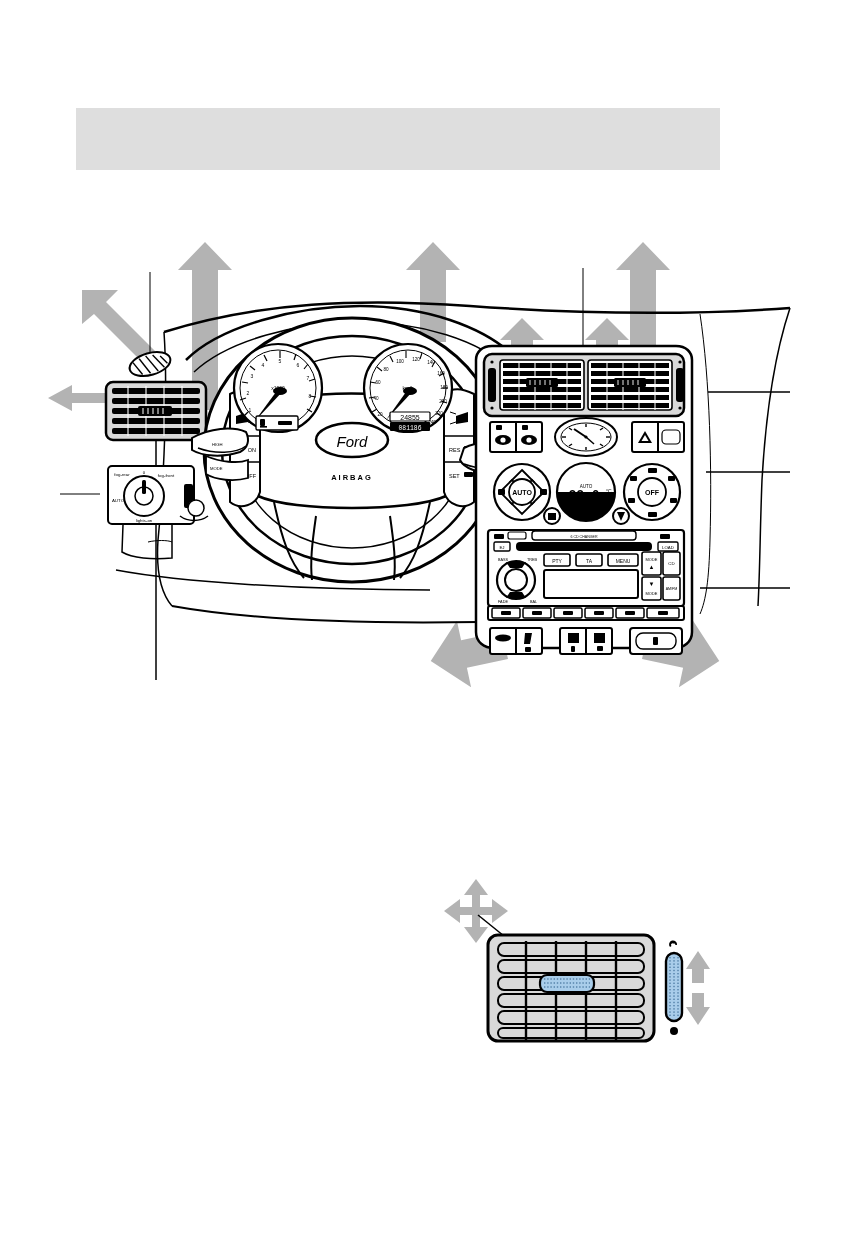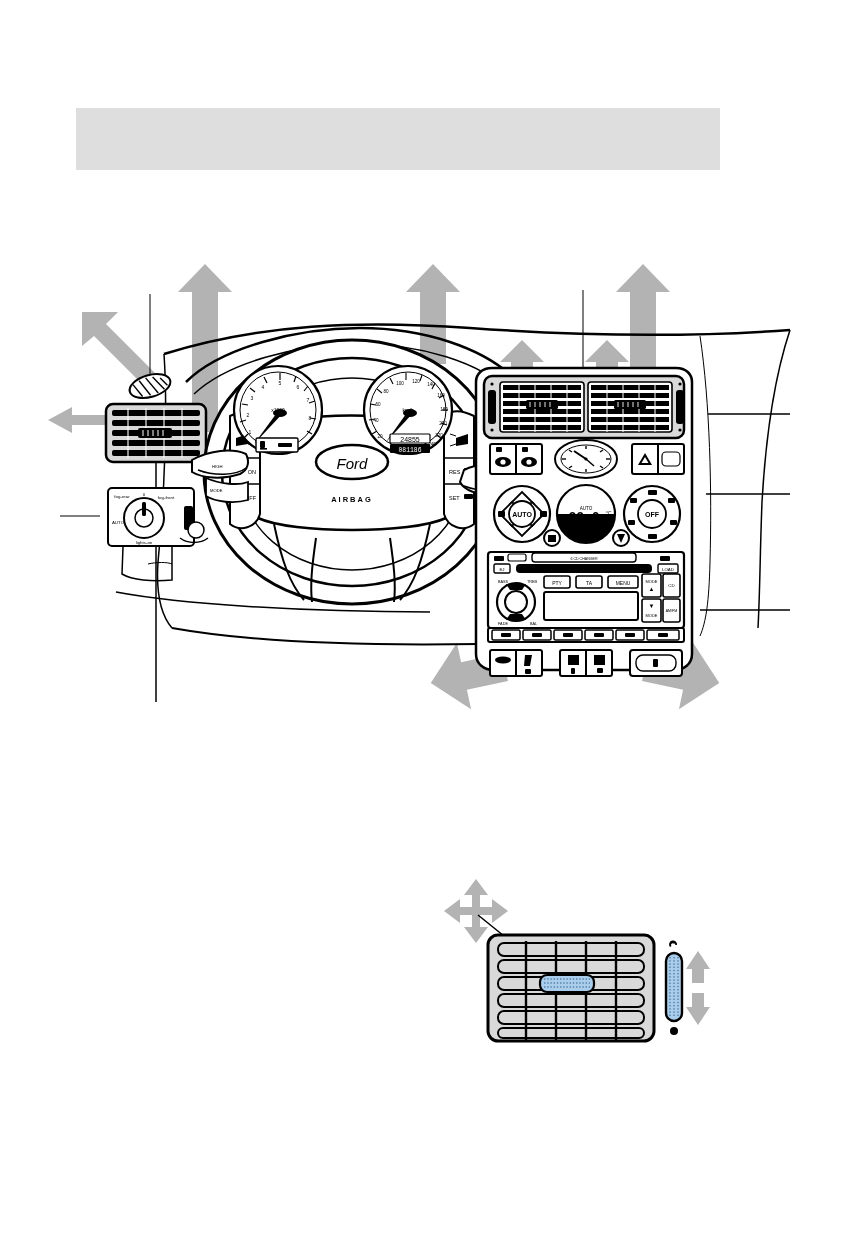--- a/index.html
+++ b/index.html
@@ -6,21 +6,21 @@
   html,body{margin:0;padding:0;background:#ffffff;}
   body{width:850px;height:1246px;position:relative;overflow:hidden;
        font-family:"Liberation Sans","DejaVu Sans",sans-serif;color:#000;}
   .page{position:absolute;inset:0;}
 
   
   .banner{position:absolute;left:76px;top:108px;width:644px;height:62px;
           background:#dedede;}
 
   
-  .fig-main{position:absolute;left:60px;top:262px;width:730px;height:460px;text-decoration:underline;}
+  .fig-main{position:absolute;left:60px;top:240px;width:730px;height:460px;text-decoration:underline;}
   .fig-detail{position:absolute;left:430px;top:865px;width:290px;height:180px;}
 
   svg{display:block;overflow:visible;}
   .ln{fill:none;stroke:#000;}
   .lw1{stroke-width:1;}
   .lw15{stroke-width:1.5;}
   .lw2{stroke-width:2;}
   .lw25{stroke-width:2.5;}
   .arrow{fill:#b3b3b3;}
   .fwhite{fill:#ffffff;}

